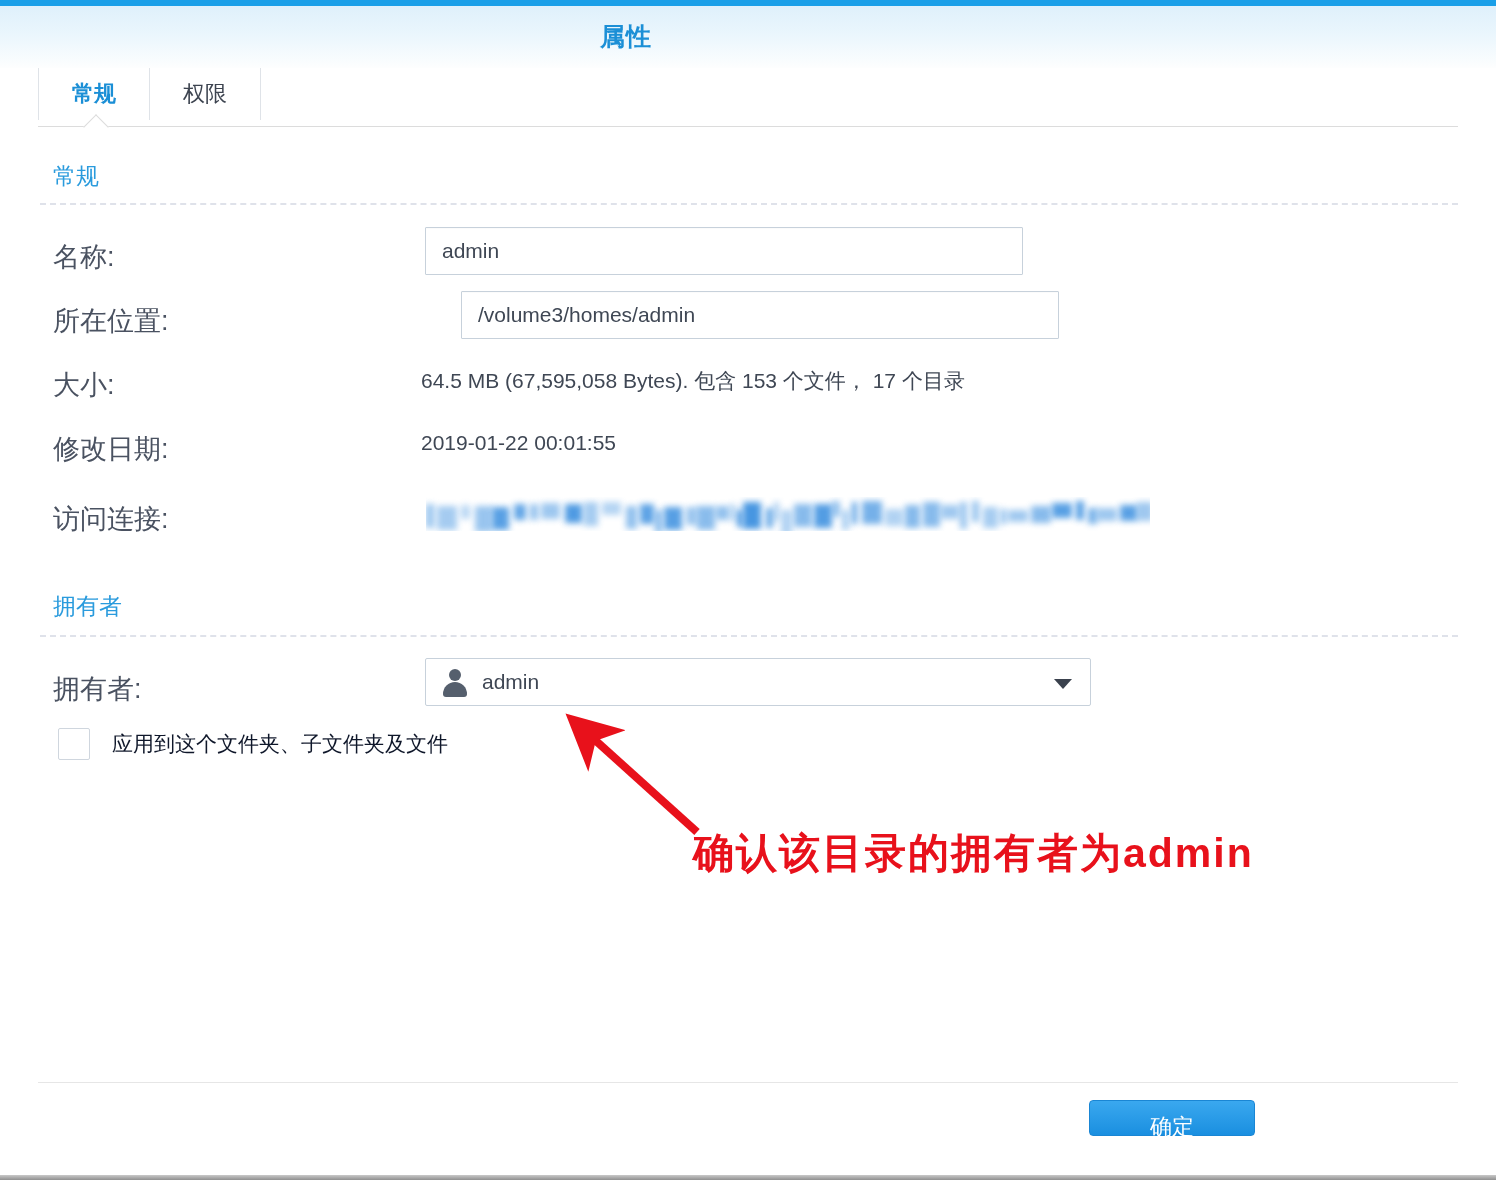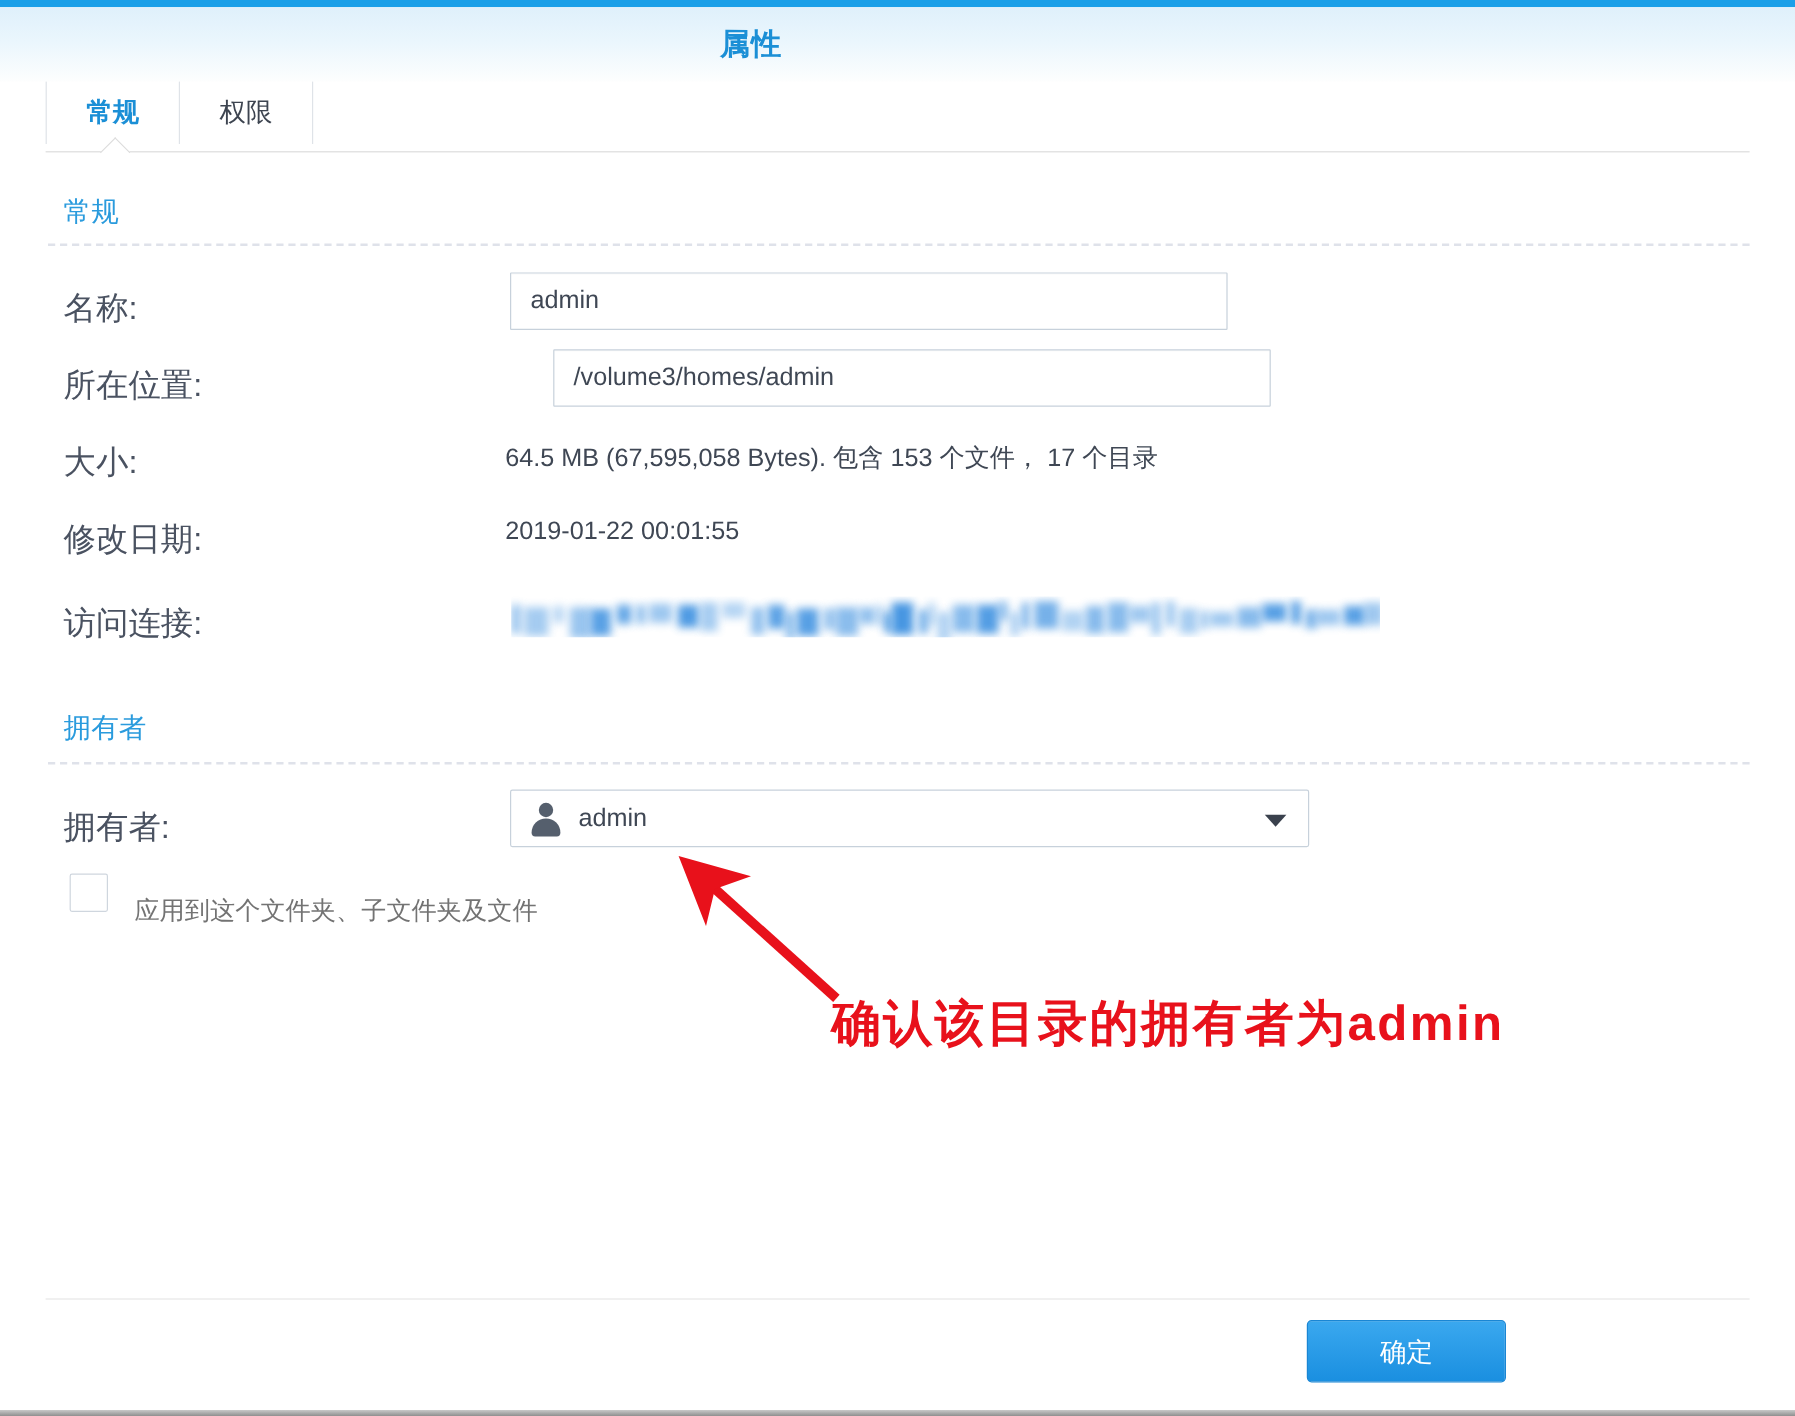--- a/index.html
+++ b/index.html
@@ -254,23 +254,22 @@
     background: #ffffff;
     box-sizing: border-box;
     border-radius: 2px;
   }
   .cblabel {
     position: absolute;
     left: 54px;
     top: 0;
     line-height: 32px;
     font-size: 21px;
-    color: #737373;
+    color: #0f172a;
     white-space: nowrap;
-    margin-top: 16px;
   }
 
   
   .anno-svg {
     position: absolute;
     left: 0; top: 0;
     width: 1496px; height: 1180px;
     pointer-events: none;
   }
   .anno-text {
@@ -296,21 +295,21 @@
   .footer {
     position: absolute;
     left: 0;
     top: 1100px;
     width: 1496px;
     height: 60px;
   }
   .btn {
     position: absolute;
     top: 0;
-    height: 52px;
+    height: 36px;
     line-height: 52px;
     text-align: center;
     font-size: 22px;
     border-radius: 4px;
     box-sizing: border-box;
     cursor: pointer;
     user-select: none;
   }
   .btn-primary {
     left: 1089px;

